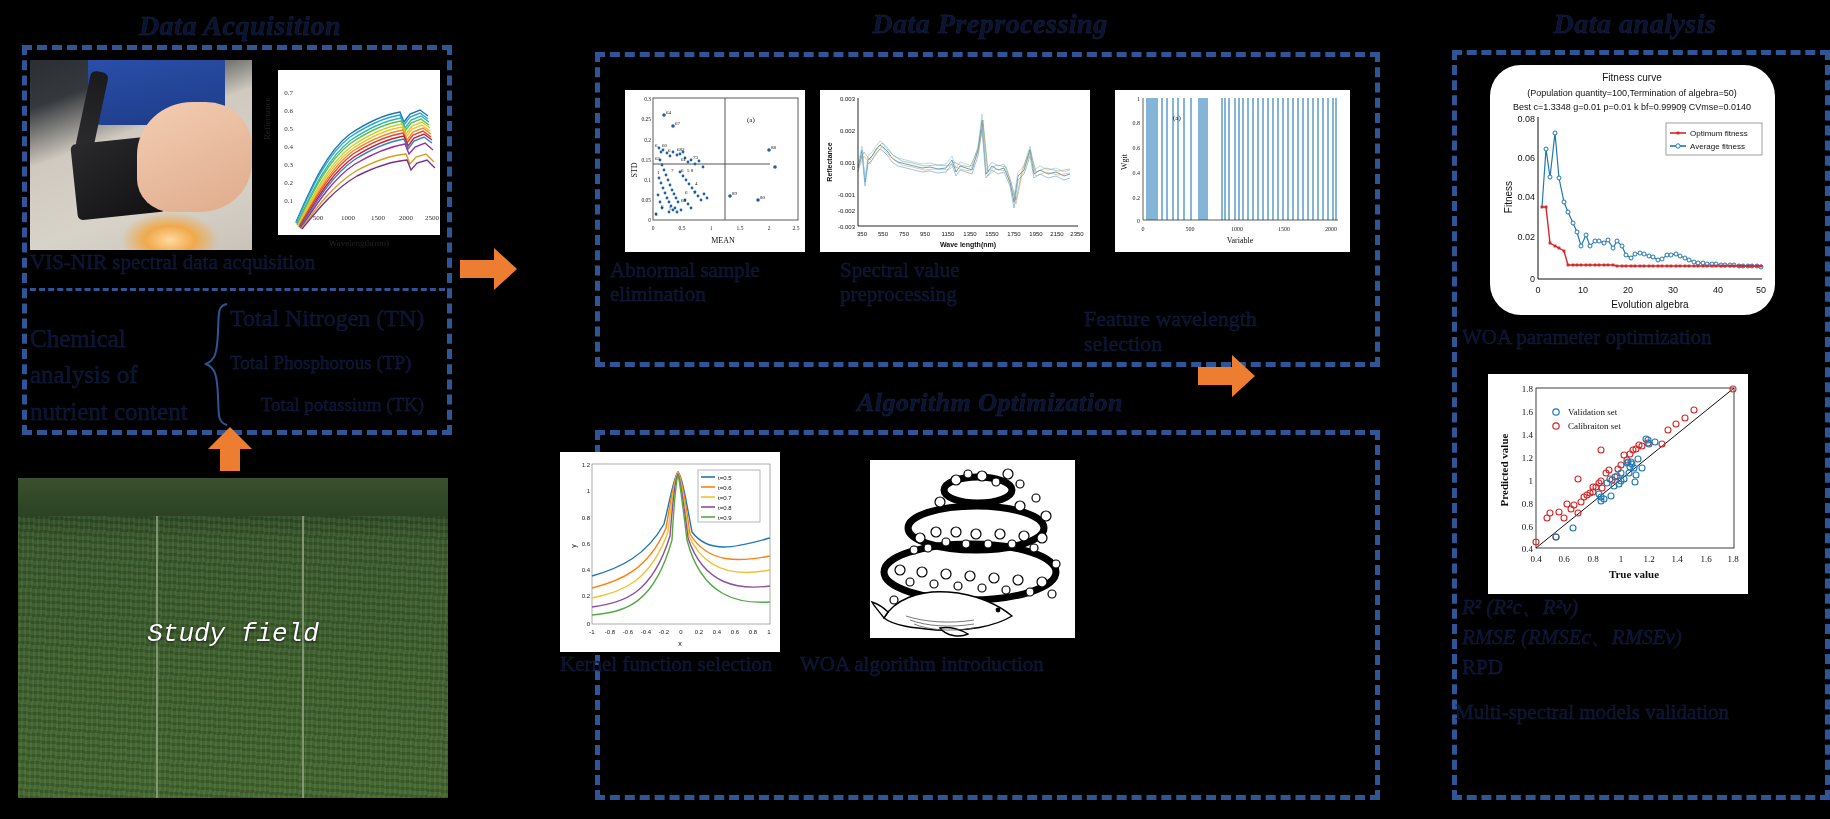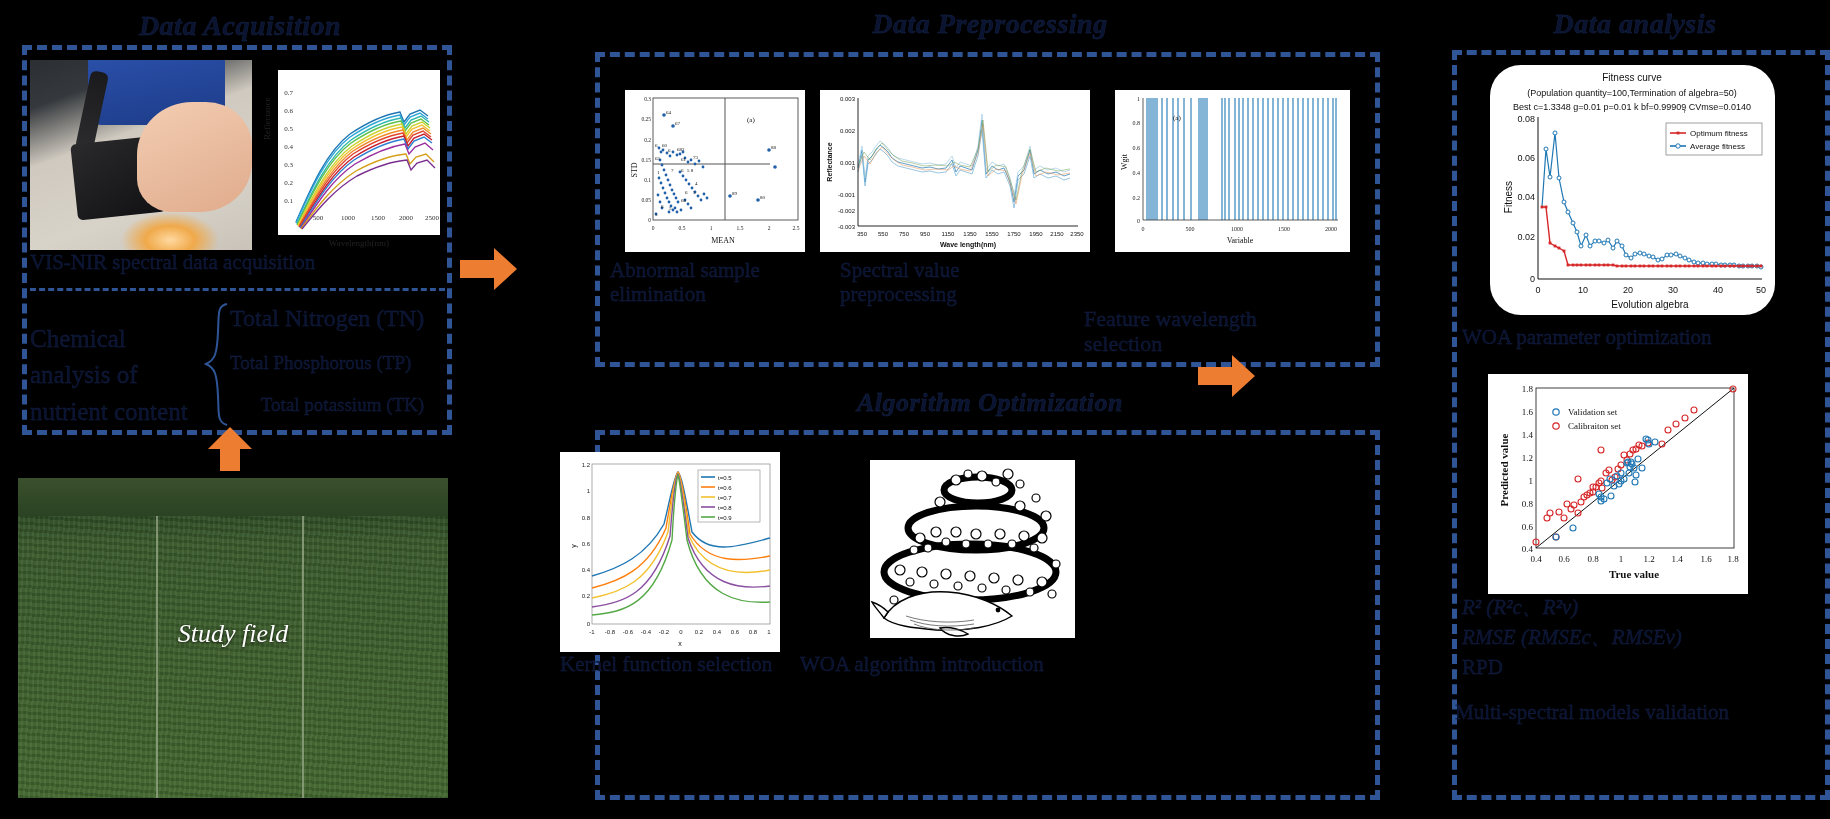--- a/index.html
+++ b/index.html
@@ -34,21 +34,21 @@
   
   .photo-field{background:
     linear-gradient(180deg,#4f6b3c 0%,#3d5a2f 6%,#2f4d26 12%,#3a5b2c 20%,#43682f 100%);}
   .field-strip{position:absolute;top:12%;height:88%;width:2px;background:#9aa98a;opacity:.75;}
   .field-tex{position:absolute;inset:12% 0 0 0;
     background:repeating-linear-gradient(92deg, rgba(255,255,255,.035) 0 2px, rgba(0,0,0,.05) 2px 5px),
                repeating-linear-gradient(4deg, rgba(0,0,0,.10) 0 3px, rgba(255,255,255,.03) 3px 7px);}
   .field-top{position:absolute;left:0;top:0;width:100%;height:12%;
     background:linear-gradient(180deg,#3a4f2d,#2b4323);}
   .field-label{position:absolute;left:0;right:0;top:44%;text-align:center;
-    color:#fff;font-style:italic;font-size:26px;font-family:Liberation Serif, serif;
+    color:#fff;font-style:italic;font-size:26px;font-family:Liberation Mono, monospace;
     text-shadow:0 1px 3px rgba(0,0,0,.8);}
   
   .panel{position:absolute;background:#fff;}
   .axlbl{position:absolute;font-family:"Liberation Serif",serif;color:#222;}
   svg{display:block;}
   
   .arrow-r{position:absolute;}
 </style>
 </head>
 <body>

